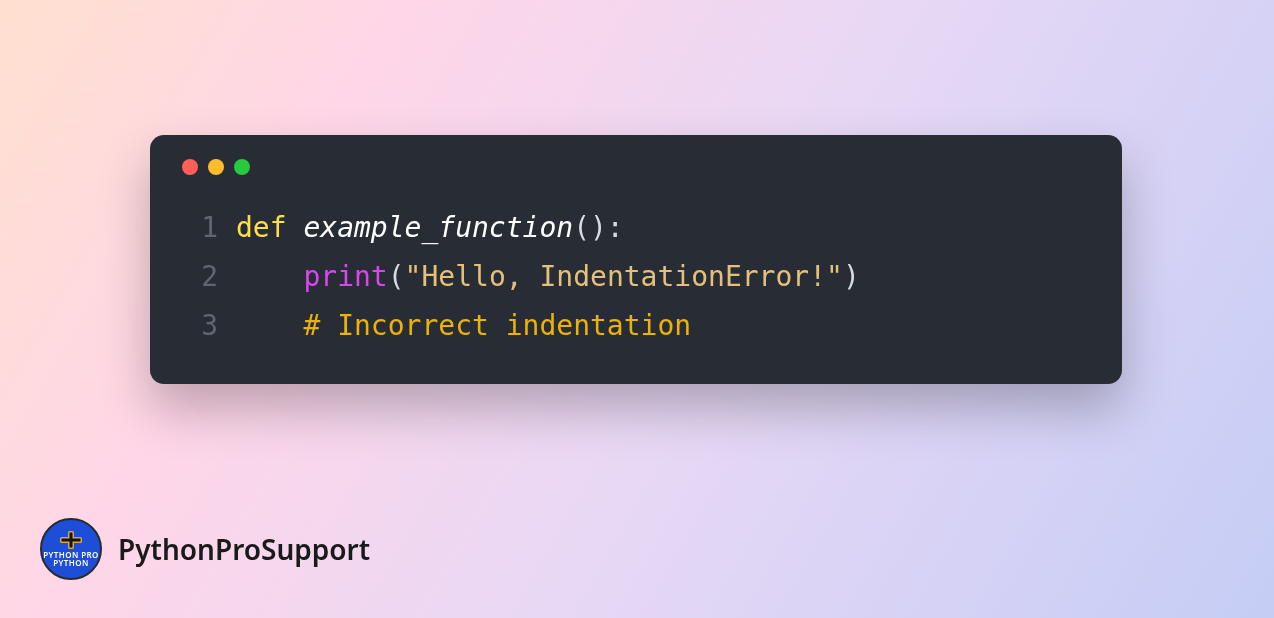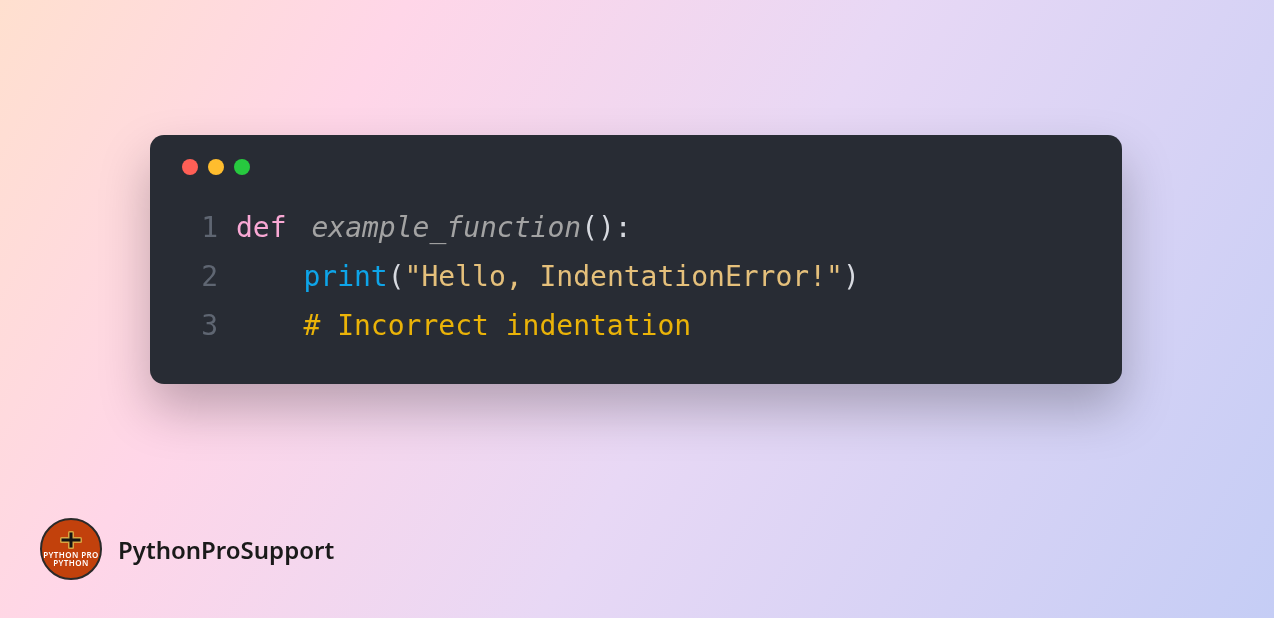--- a/index.html
+++ b/index.html
@@ -29,47 +29,47 @@
     padding-left: 2px;
   }
   .dot { width: 16px; height: 16px; border-radius: 50%; }
   .dot.red    { background: #ff5f56; }
   .dot.yellow { background: #ffbd2e; }
   .dot.green  { background: #27c93f; }
   .code { font-size: 28px; line-height: 1.75; }
   .line { display: flex; white-space: pre; }
   .ln   { width: 38px; color: #5f6672; text-align: right; margin-right: 18px; flex-shrink: 0; }
   .tok  { color: #d7dae0; }
-  .kw   { color: #f9a8d4; font-weight: 500; }
-  .fn   { color: #a3a3a3; font-style: italic; margin-left: 8px; }
-  .call { color: #0ea5e9; }
+  .kw   { color: #fde047; font-weight: 500; }
+  .fn   { color: #ffffff; font-style: italic; }
+  .call { color: #d946ef; }
   .str  { color: #e5c07b; }
   .cmt  { color: #eab308; }
   .footer {
     position: absolute;
     left: 40px;
     bottom: 38px;
     display: flex;
     align-items: center;
     gap: 16px;
   }
   .logo {
     width: 62px; height: 62px;
     border-radius: 50%;
-    background: #c2410c;
+    background: #1d4ed8;
     display: flex; flex-direction: column;
     align-items: center; justify-content: center;
     color: #fff;
     border: 2px solid #2a2a2a;
   }
   .logo svg { display: block; }
   .logo-text { font-size: 8px; line-height: 1; text-align: center; letter-spacing: 0.4px; margin-top: 2px; font-family: system-ui, sans-serif; font-weight: 600; }
   .brand {
     font-family: system-ui, -apple-system, sans-serif;
-    font-size: 24px;
+    font-size: 28px;
     font-weight: 600;
     color: #1a1a1a;
   }
 </style>
 </head>
 <body>
 
 <div class="card">
   <div class="titlebar">
     <div class="dot red"></div>

